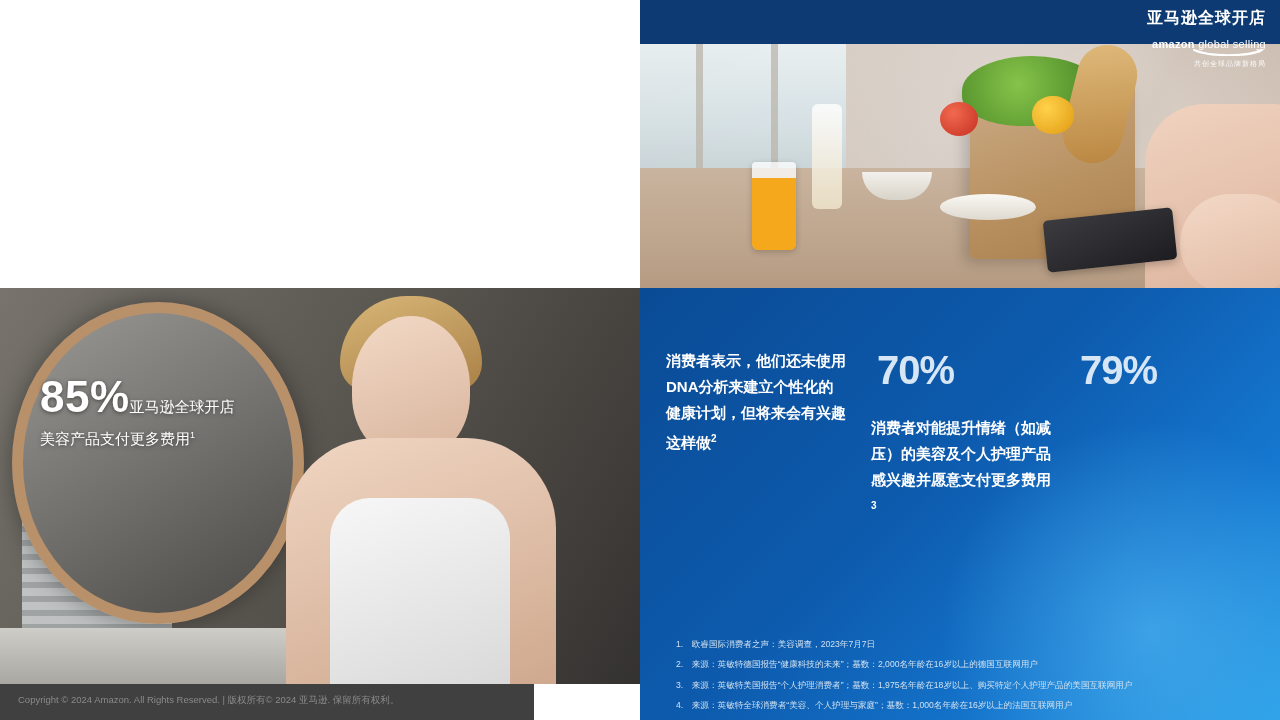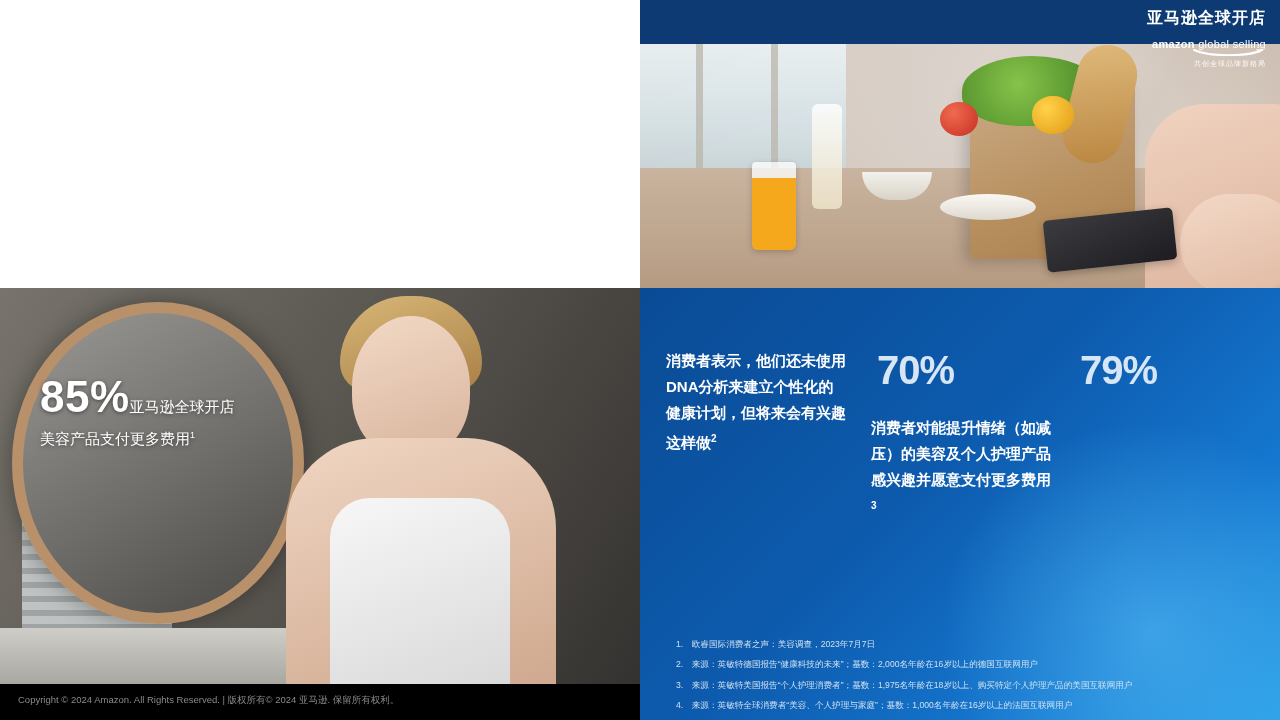--- a/index.html
+++ b/index.html
@@ -218,21 +218,21 @@
 
   
   .sources{
     position:absolute;left:36px;bottom:8px;width:580px;color:#cfe0f0;font-size:8.6px;line-height:12.6px;
   }
   .sources .s-title{margin-bottom:1px;}
   .sources .s-item{white-space:nowrap;margin-top:8px;}
 
   
   .footer{
-    position:absolute;left:0;top:684px;width:640px;height:36px;background:#000000;
+    position:absolute;left:0;top:684px;width:534px;height:36px;background:#404040;
   }
   .copyright{
     position:absolute;left:18px;top:10px;font-size:9.5px;color:#8a8a8a;
   }
 </style>
 </head>
 <body>
 
 <div class="slide">
 

